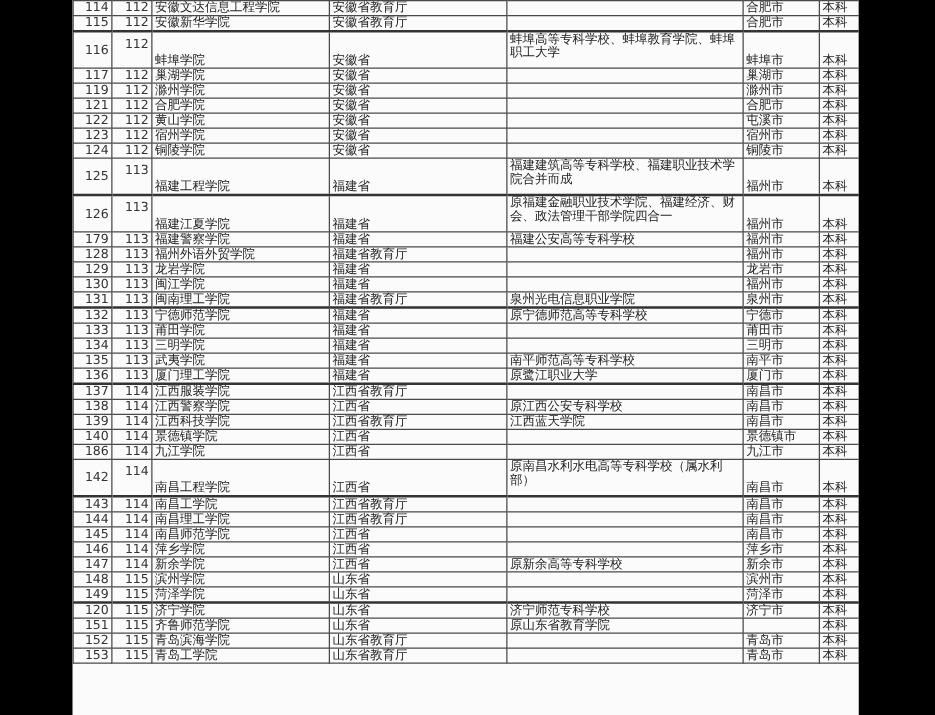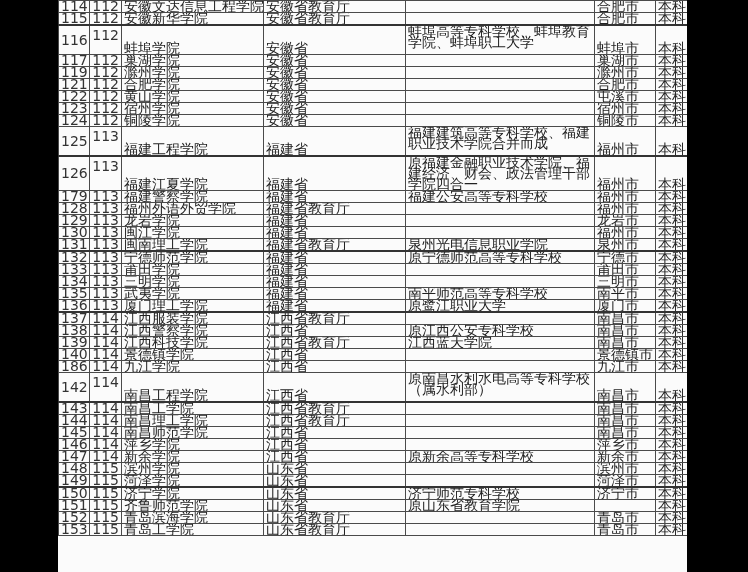--- a/index.html
+++ b/index.html
@@ -6,21 +6,21 @@
   body {
     width: 748px; height: 572px; background: #000; overflow: hidden; position: relative;
     font-family: "DejaVu Sans", sans-serif;
   }
   .sheet {
     position: absolute; left: 58px; top: 0; width: 629px; height: 572px;
     background: #fbfbfb; overflow: hidden;
   }
   table {
     border-collapse: collapse; table-layout: fixed; width: 629px;
-    font-size: 14px; color: #222; line-height: 11px;
+    font-size: 10px; color: #222; line-height: 11px;
   }
   td {
     border: 1px solid #4a4a4a; padding: 0 2px; overflow: hidden; white-space: nowrap;
     vertical-align: bottom; height: 11px;
   }
   td.num { text-align: right; color: #333; }
   td.wrap { white-space: normal; vertical-align: top; }
   tr.tall td { height: 24px; }
   tr.tall td.num { vertical-align: middle; }
   tr.tall td.num2 { vertical-align: top; padding-top: 4px; }
@@ -341,21 +341,21 @@
         <tr>
           <td class="num">149</td>
           <td class="num">115</td>
           <td>菏泽学院</td>
           <td>山东省</td>
           <td class="wrap"></td>
           <td>菏泽市</td>
           <td>本科</td>
         </tr>
         <tr class=" thick">
-          <td class="num">150</td>
+          <td class="num">120</td>
           <td class="num">115</td>
           <td>济宁学院</td>
           <td>山东省</td>
           <td class="wrap">济宁师范专科学校</td>
           <td>济宁市</td>
           <td>本科</td>
         </tr>
         <tr>
           <td class="num">151</td>
           <td class="num">115</td>

